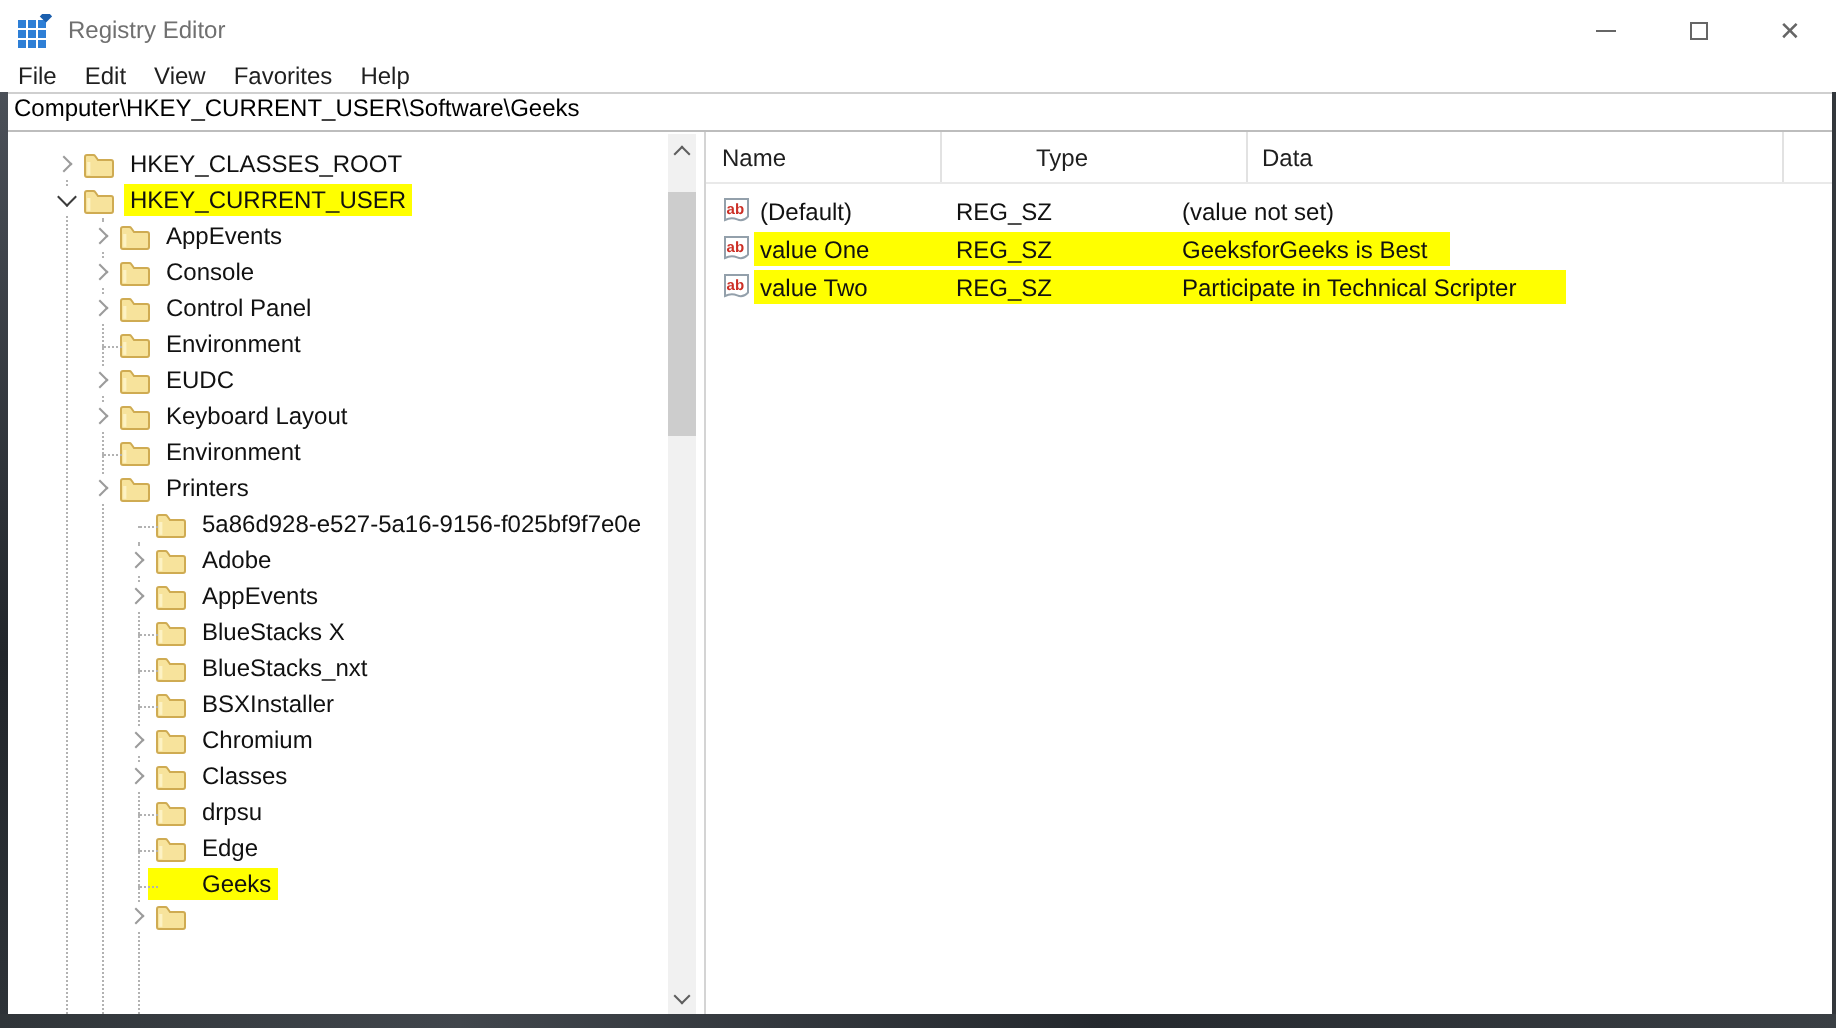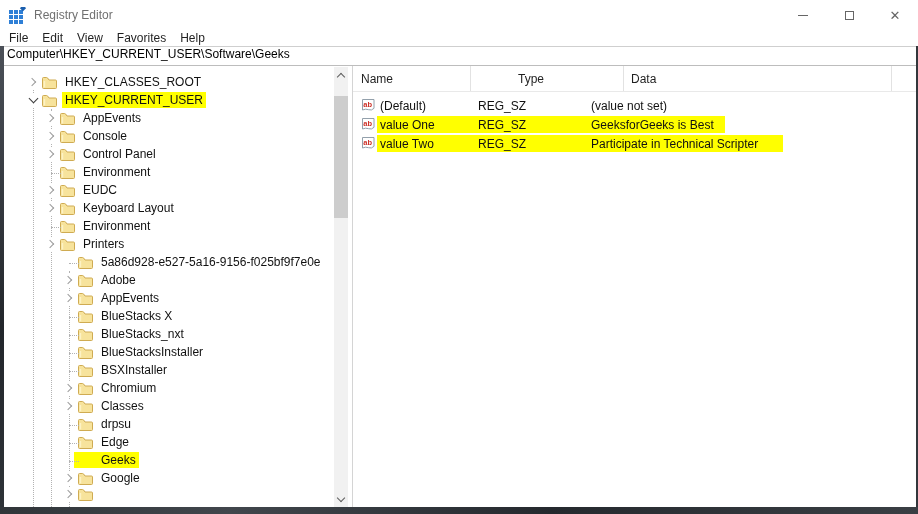--- a/index.html
+++ b/index.html
@@ -253,28 +253,20 @@
       <rect x="1.6" y="5" width="1.6" height="6.4" fill="#fdf2c4"></rect>
     </svg>
     <span class="tlabel">BlueStacks_nxt</span>
   </div>
         <div class="trow lvl2">
     <span class="twisty leaf"></span>
     <svg class="key-icon" width="15" height="13" viewBox="0 0 15 13">
       <path d="M0.5 2.5 Q0.5 1.5 1.5 1.5 L4.6 1.5 Q5.3 1.5 5.6 2 L7 4 L13.5 4 Q14.5 4 14.5 5 L14.5 11.5 Q14.5 12.5 13.5 12.5 L1.5 12.5 Q0.5 12.5 0.5 11.5 Z" fill="#f7e39c" stroke="#cfab52" stroke-width="1"></path>
       <rect x="1.6" y="5" width="1.6" height="6.4" fill="#fdf2c4"></rect>
     </svg>
-    <span class="tlabel">BlueStacksInstaller</span>
-  </div>
-        <div class="trow lvl2">
-    <span class="twisty leaf"></span>
-    <svg class="key-icon" width="15" height="13" viewBox="0 0 15 13">
-      <path d="M0.5 2.5 Q0.5 1.5 1.5 1.5 L4.6 1.5 Q5.3 1.5 5.6 2 L7 4 L13.5 4 Q14.5 4 14.5 5 L14.5 11.5 Q14.5 12.5 13.5 12.5 L1.5 12.5 Q0.5 12.5 0.5 11.5 Z" fill="#f7e39c" stroke="#cfab52" stroke-width="1"></path>
-      <rect x="1.6" y="5" width="1.6" height="6.4" fill="#fdf2c4"></rect>
-    </svg>
     <span class="tlabel">BSXInstaller</span>
   </div>
         <div class="trow lvl2">
     <span class="twisty collapsed"></span>
     <svg class="key-icon" width="15" height="13" viewBox="0 0 15 13">
       <path d="M0.5 2.5 Q0.5 1.5 1.5 1.5 L4.6 1.5 Q5.3 1.5 5.6 2 L7 4 L13.5 4 Q14.5 4 14.5 5 L14.5 11.5 Q14.5 12.5 13.5 12.5 L1.5 12.5 Q0.5 12.5 0.5 11.5 Z" fill="#f7e39c" stroke="#cfab52" stroke-width="1"></path>
       <rect x="1.6" y="5" width="1.6" height="6.4" fill="#fdf2c4"></rect>
     </svg>
     <span class="tlabel">Chromium</span>
   </div>
@@ -302,28 +294,20 @@
     </svg>
     <span class="tlabel">Edge</span>
   </div>
         <div class="trow lvl2 hl-icon">
     <span class="twisty leaf"></span>
     <svg class="key-icon" width="15" height="13" viewBox="0 0 15 13">
       <path d="M0.5 2.5 Q0.5 1.5 1.5 1.5 L4.6 1.5 Q5.3 1.5 5.6 2 L7 4 L13.5 4 Q14.5 4 14.5 5 L14.5 11.5 Q14.5 12.5 13.5 12.5 L1.5 12.5 Q0.5 12.5 0.5 11.5 Z" fill="#f7e39c" stroke="#cfab52" stroke-width="1"></path>
       <rect x="1.6" y="5" width="1.6" height="6.4" fill="#fdf2c4"></rect>
     </svg>
     <span class="tlabel hl">Geeks</span>
-  </div>
-        <div class="trow lvl2">
-    <span class="twisty collapsed"></span>
-    <svg class="key-icon" width="15" height="13" viewBox="0 0 15 13">
-      <path d="M0.5 2.5 Q0.5 1.5 1.5 1.5 L4.6 1.5 Q5.3 1.5 5.6 2 L7 4 L13.5 4 Q14.5 4 14.5 5 L14.5 11.5 Q14.5 12.5 13.5 12.5 L1.5 12.5 Q0.5 12.5 0.5 11.5 Z" fill="#f7e39c" stroke="#cfab52" stroke-width="1"></path>
-      <rect x="1.6" y="5" width="1.6" height="6.4" fill="#fdf2c4"></rect>
-    </svg>
-    <span class="tlabel">Google</span>
   </div>
         <div class="trow lvl2 partial">
     <span class="twisty collapsed"></span>
     <svg class="key-icon" width="15" height="13" viewBox="0 0 15 13">
       <path d="M0.5 2.5 Q0.5 1.5 1.5 1.5 L4.6 1.5 Q5.3 1.5 5.6 2 L7 4 L13.5 4 Q14.5 4 14.5 5 L14.5 11.5 Q14.5 12.5 13.5 12.5 L1.5 12.5 Q0.5 12.5 0.5 11.5 Z" fill="#f7e39c" stroke="#cfab52" stroke-width="1"></path>
       <rect x="1.6" y="5" width="1.6" height="6.4" fill="#fdf2c4"></rect>
     </svg>
     <span class="tlabel"></span>
   </div>
       </div>

